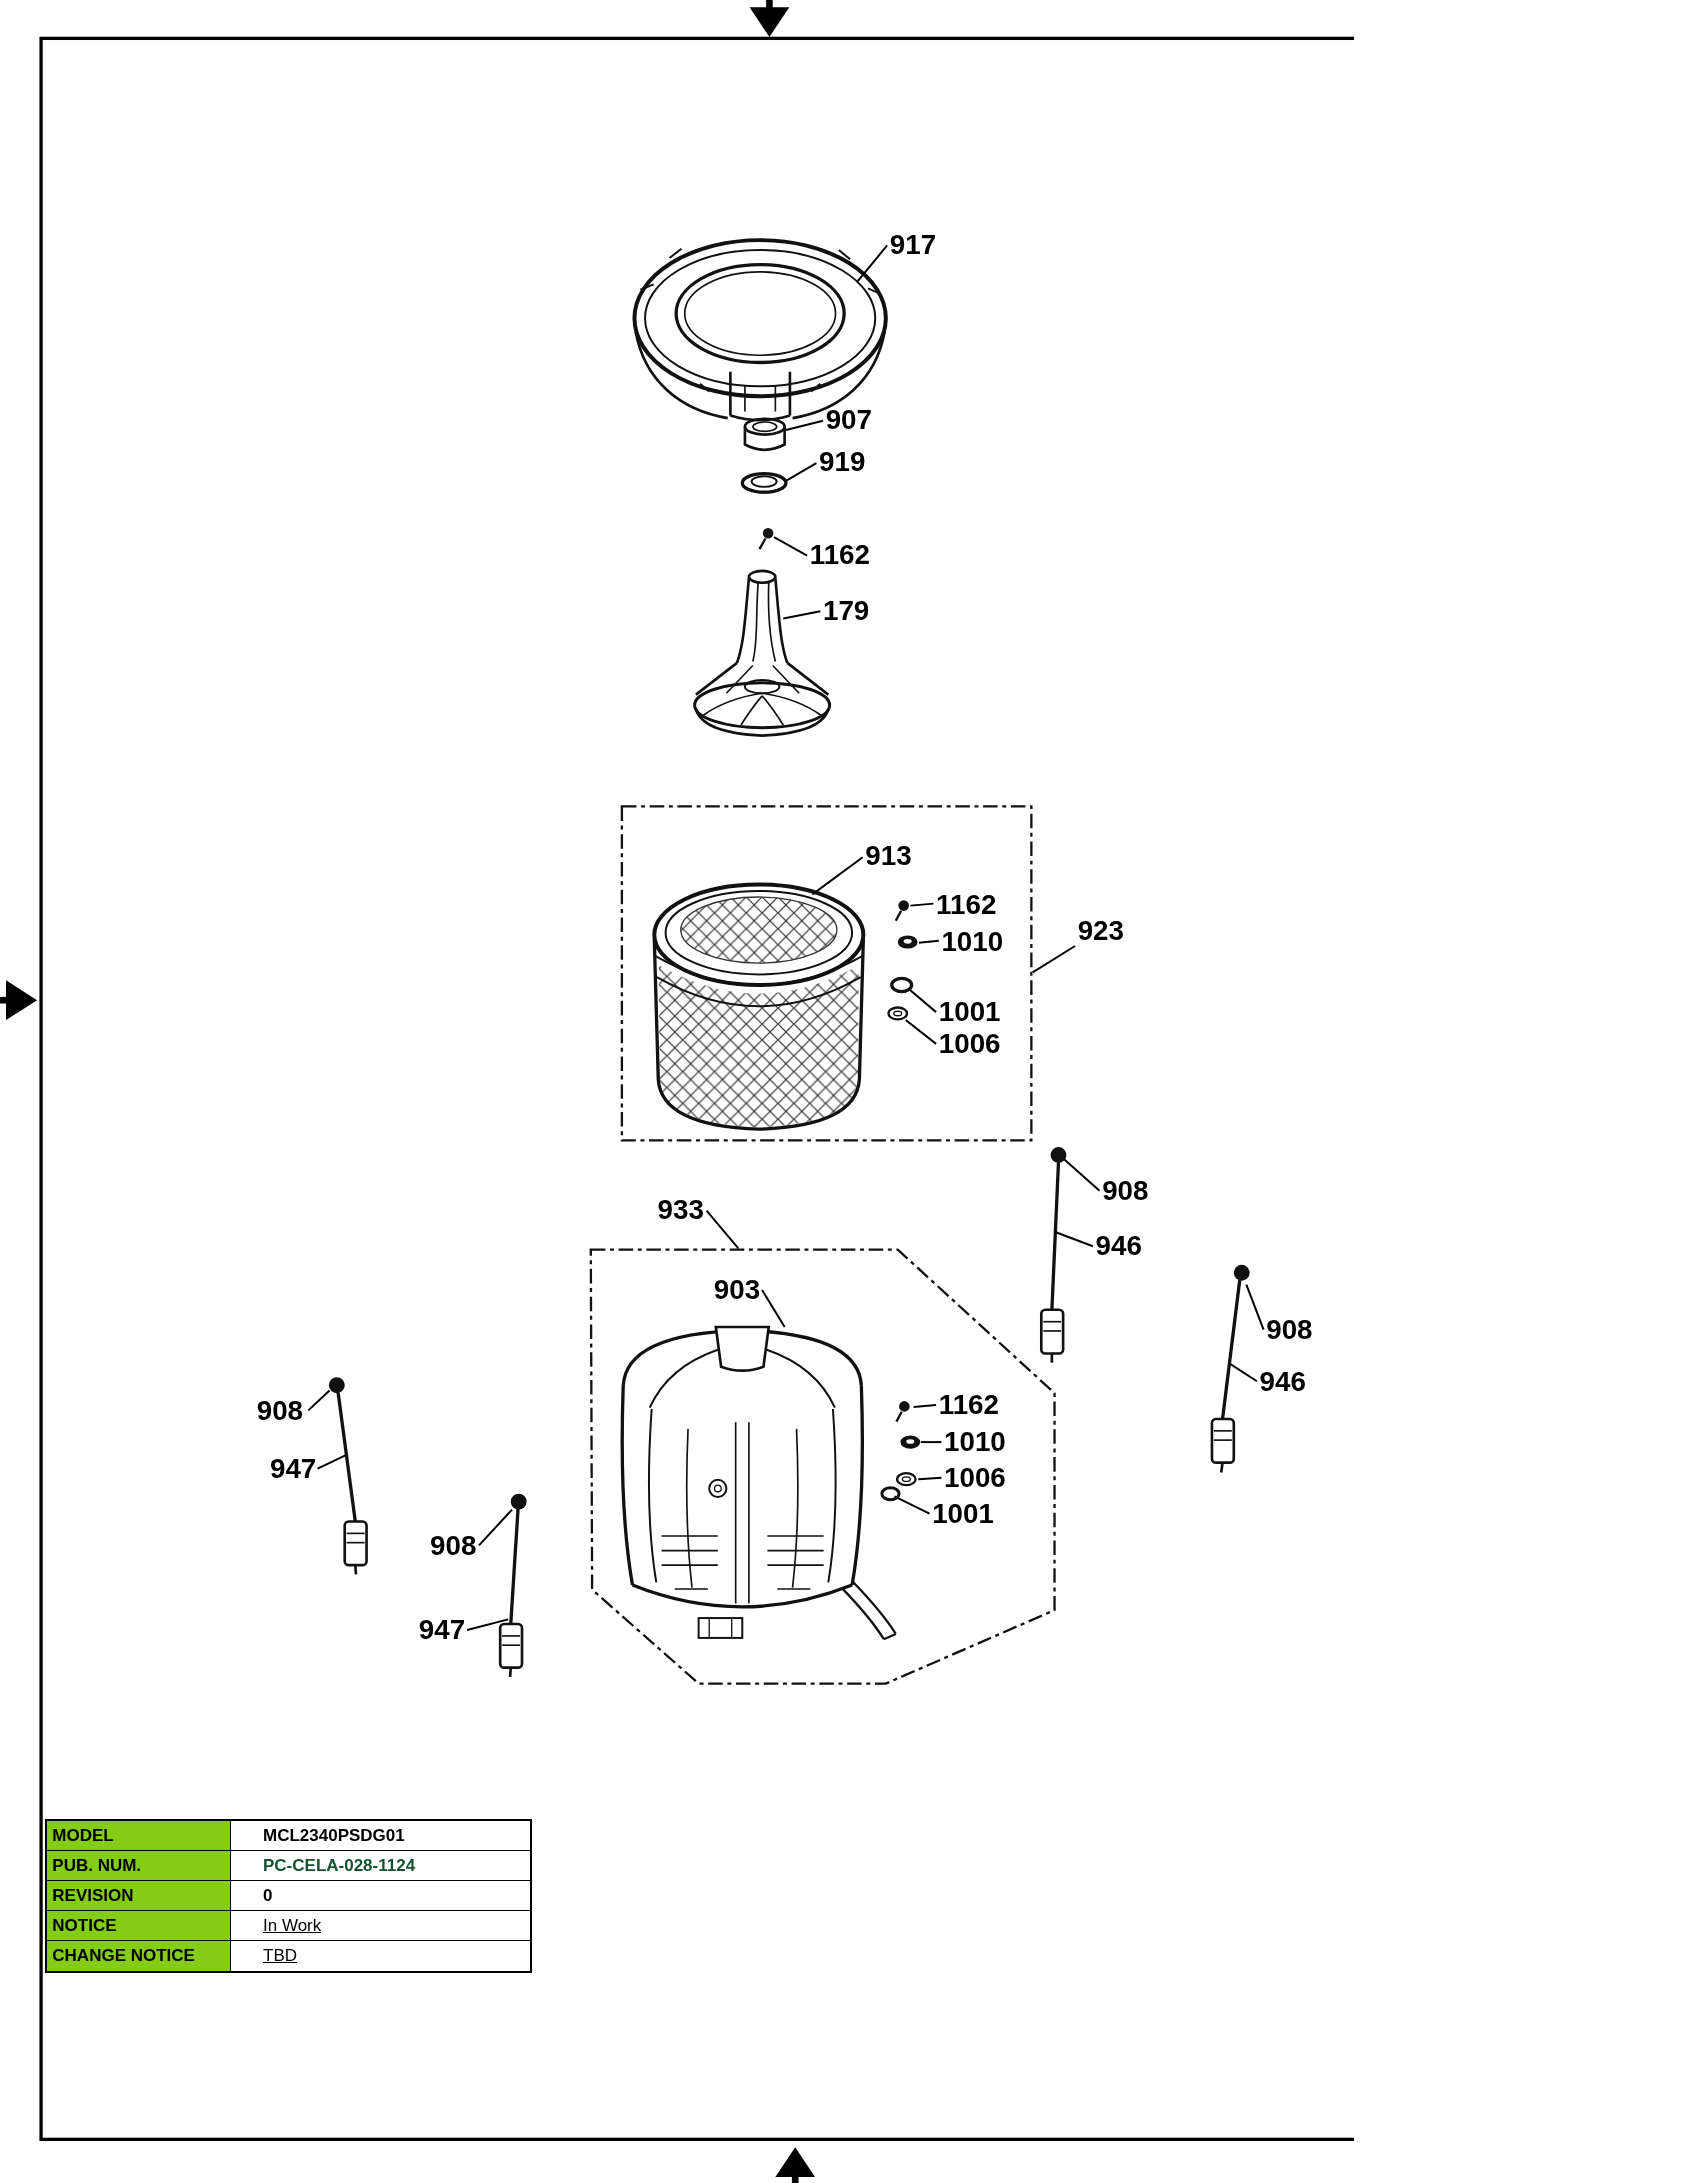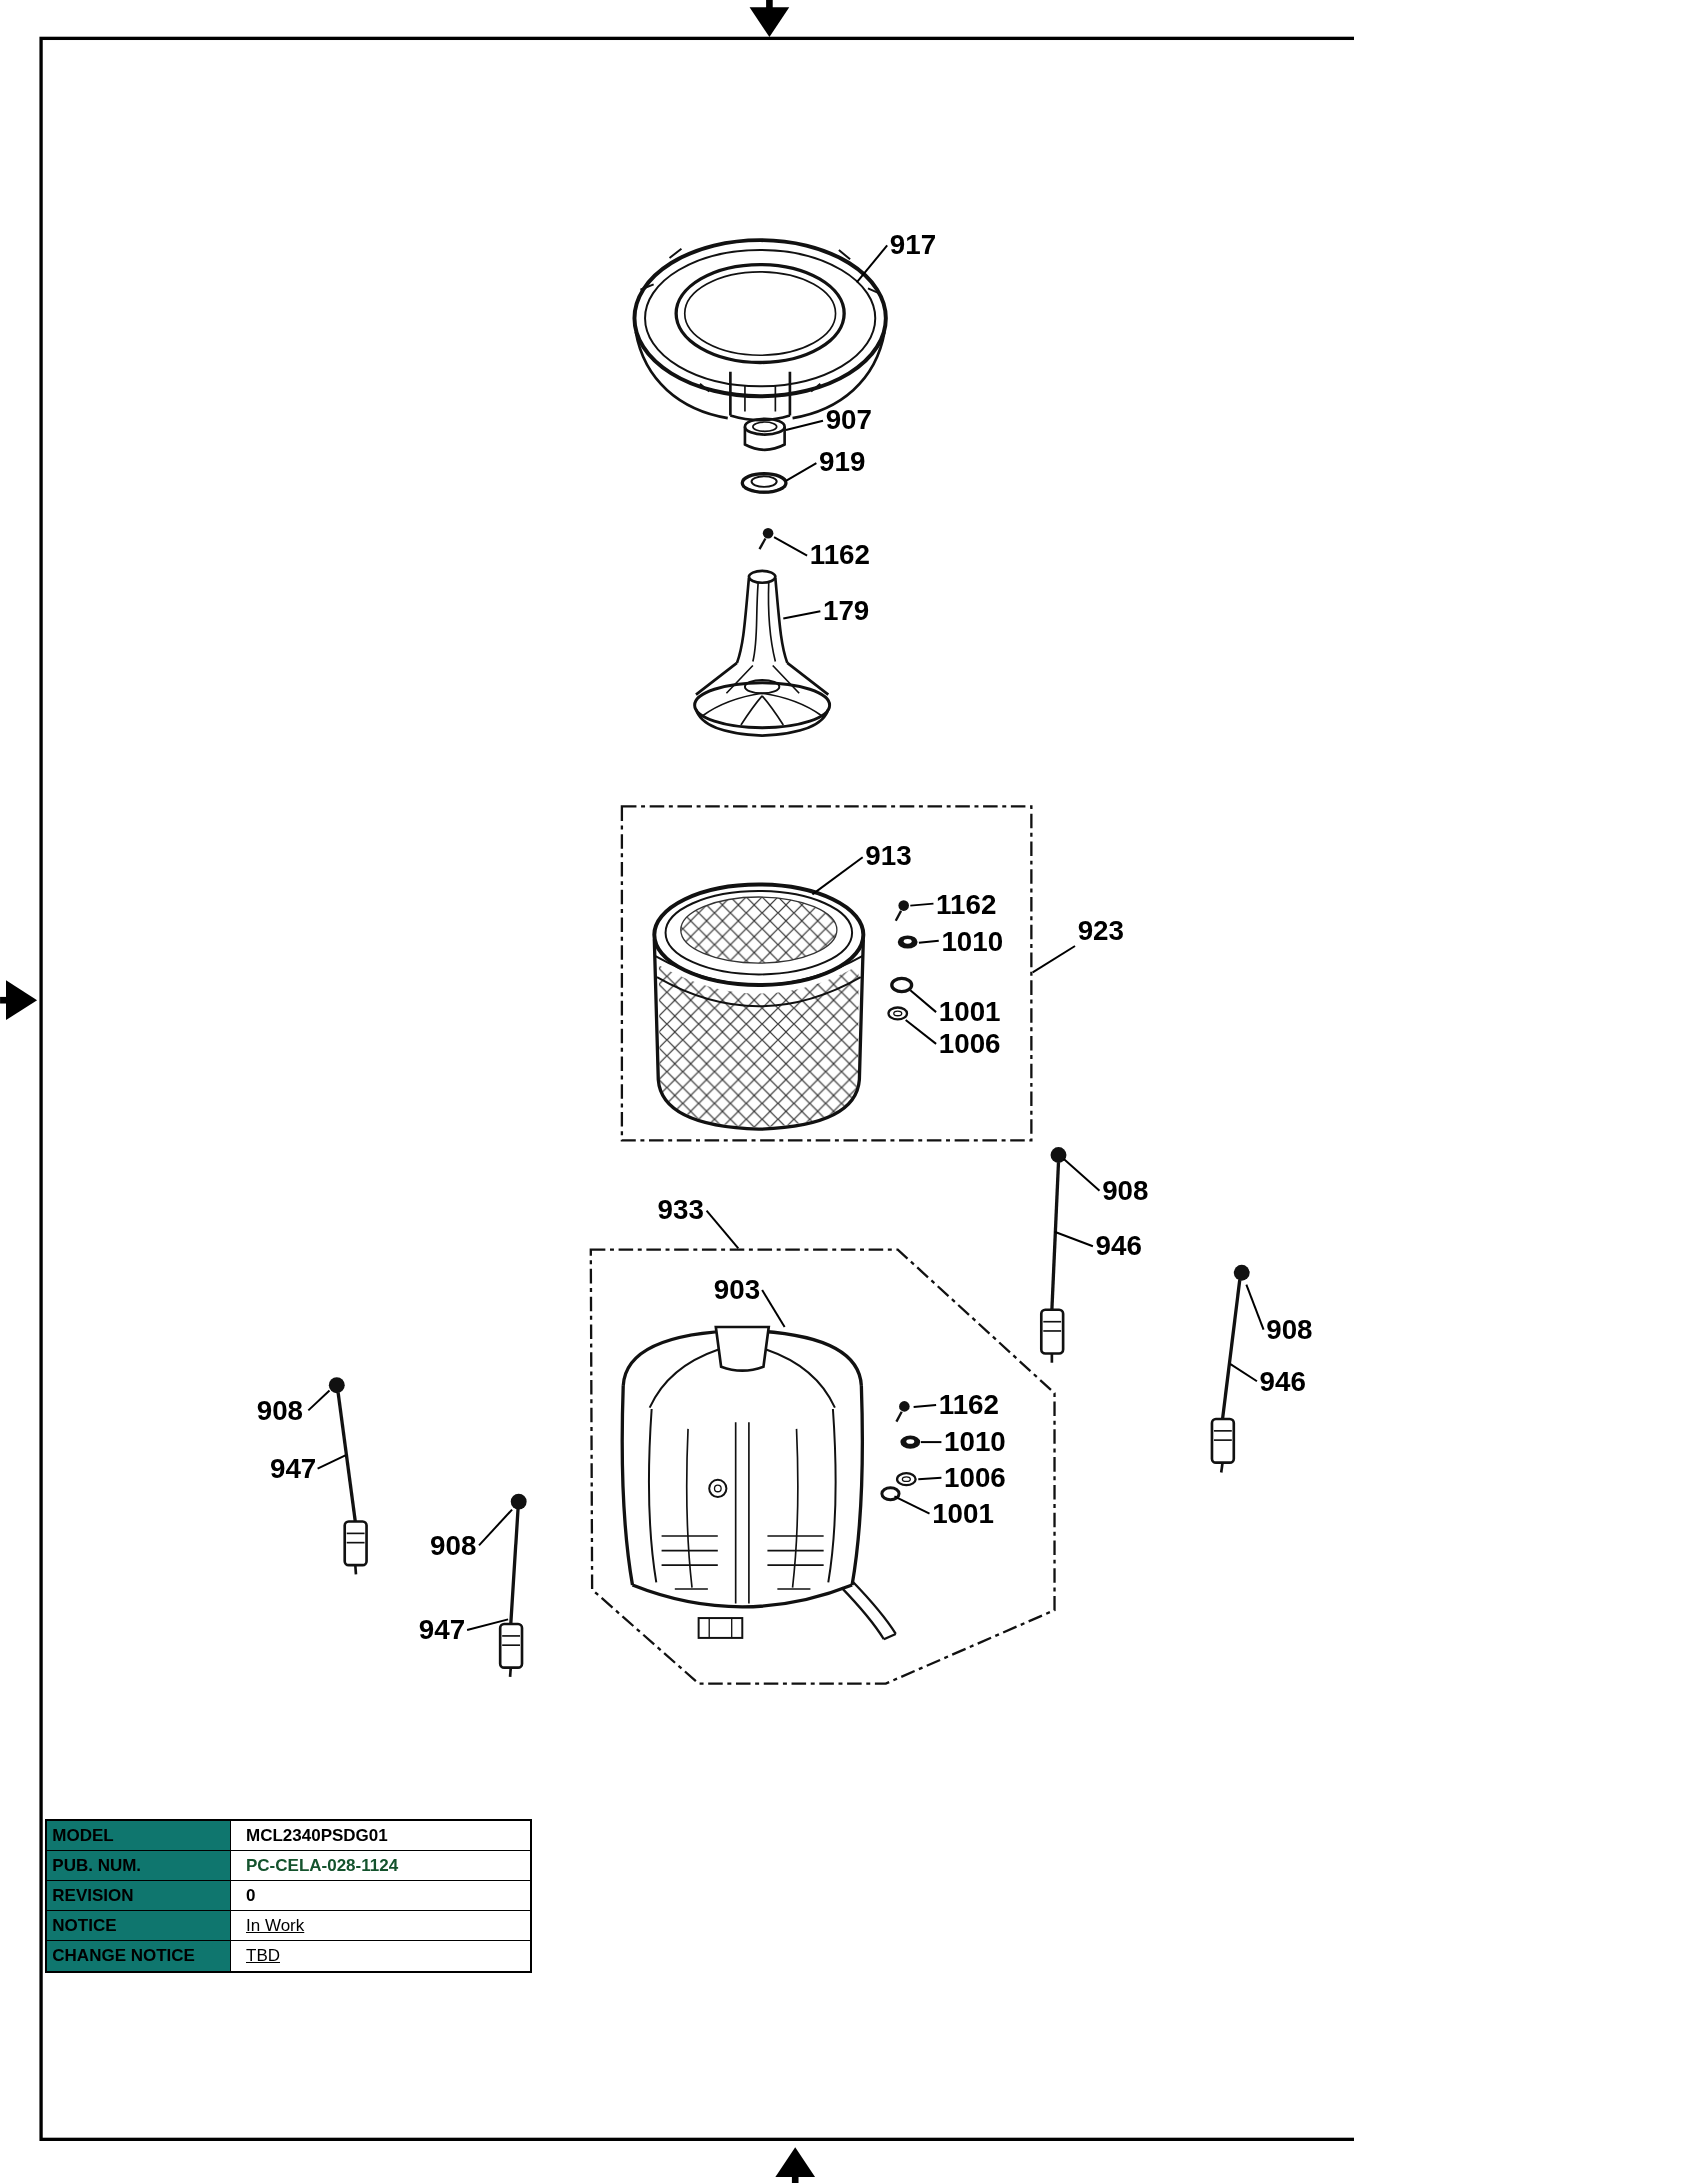--- a/index.html
+++ b/index.html
@@ -3,22 +3,22 @@
 <meta charset="utf-8">
 <style>
   html,body{margin:0;padding:0;background:#fff;}
   .page{position:relative;width:1354px;height:2183px;background:#ffffff;font-family:"Liberation Sans",sans-serif;overflow:hidden;}
   .diagram-svg{position:absolute;left:0;top:0;}
   .callout{font-family:"Liberation Sans",sans-serif;font-size:42px;font-weight:600;fill:#000;}
   
   .info-table{position:absolute;left:45px;top:1819px;width:487px;border:2.6px solid #000;background:#fff;box-sizing:border-box;}
   .trow{display:flex;height:30px;border-bottom:1.3px solid #000;box-sizing:border-box;}
   .trow:last-child{border-bottom:none;}
-  .tlabel{width:184px;background:#0f766e;border-right:1.3px solid #000;display:flex;align-items:center;padding-left:5.3px;font-size:17px;font-weight:700;color:#000;box-sizing:border-box;}
-  .tvalue{flex:1;display:flex;align-items:center;padding-left:15px;font-size:17px;color:#000;box-sizing:border-box;}
+  .tlabel{width:184px;background:#84cc16;border-right:1.3px solid #000;display:flex;align-items:center;padding-left:5.3px;font-size:17px;font-weight:700;color:#000;box-sizing:border-box;}
+  .tvalue{flex:1;display:flex;align-items:center;padding-left:21px;font-size:17px;color:#000;box-sizing:border-box;margin-left:11px;}
   .tvalue.w700{font-weight:700;}
   .tvalue.gray{color:#14532d;font-weight:700;}
   .tvalue.w400{font-weight:400;text-decoration:underline;}
   
   .logo{position:absolute;left:1101px;top:1843px;width:402px;height:94px;background:#0a0a0a;border-radius:2.6px;display:flex;align-items:center;justify-content:center;color:#fff;}
   .logo .w1{font-size:42px;font-weight:400;letter-spacing:1.3px;}
   .logo .w2{font-size:42px;font-weight:800;margin-left:10.6px;letter-spacing:0.7px;}
 </style>
 </head>
 <body>

